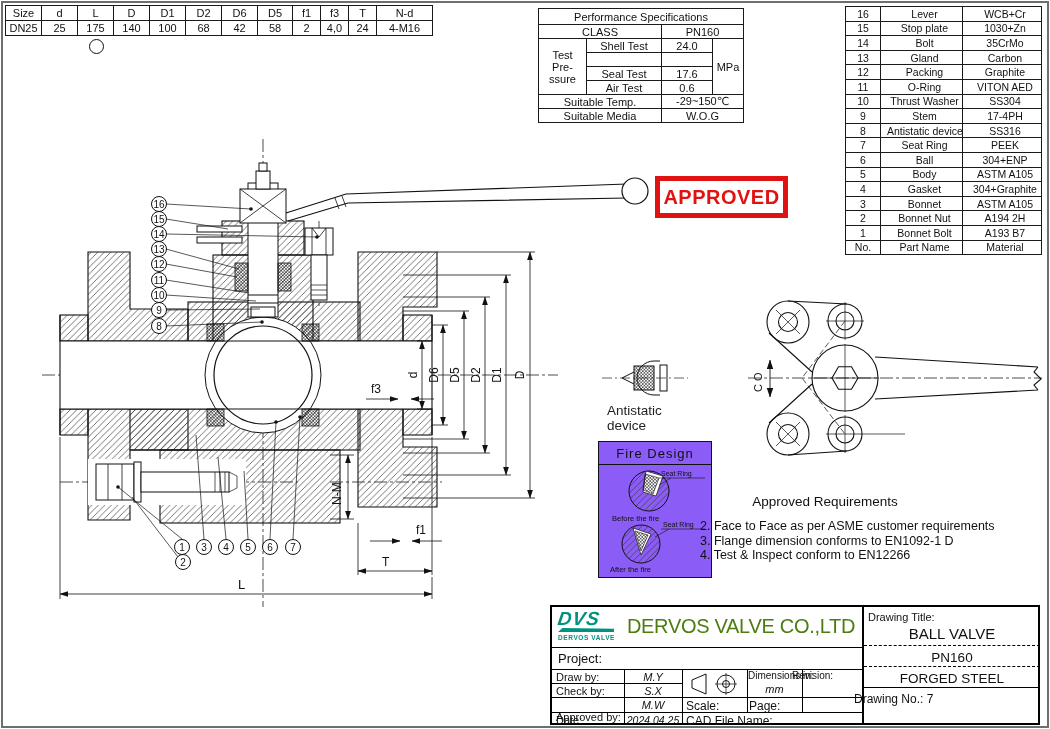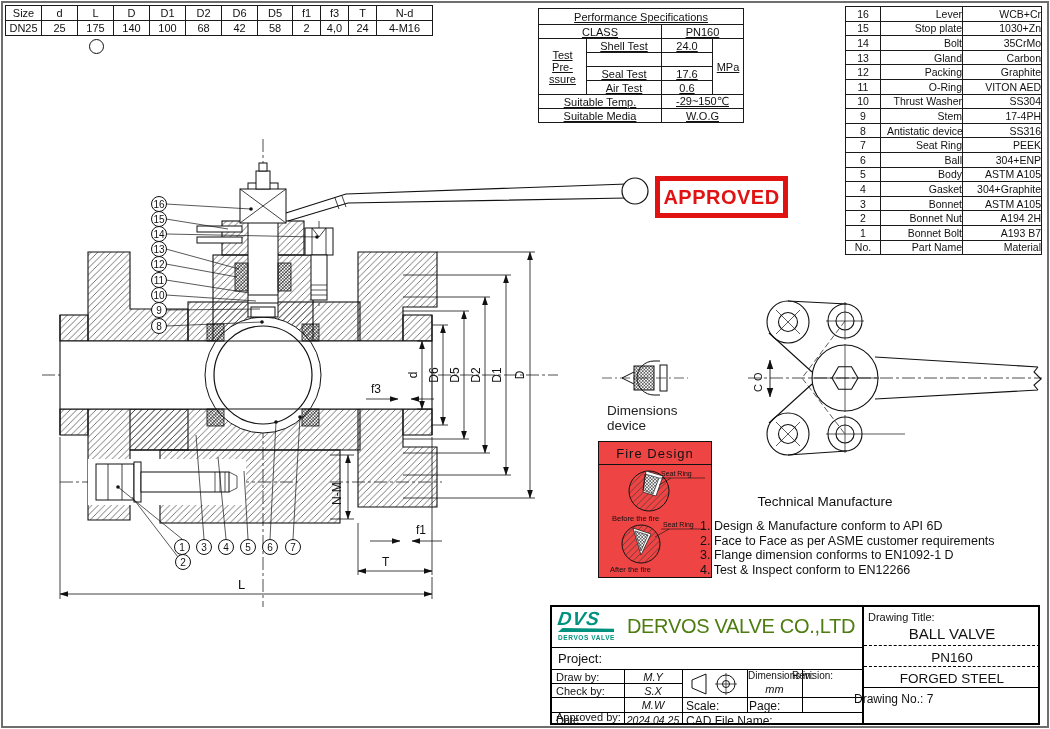--- a/index.html
+++ b/index.html
@@ -6,38 +6,38 @@
   html,body { width:1050px; height:729px; }
   body { position:relative; background:#fff; font-family:"Liberation Sans","DejaVu Sans",sans-serif; color:#111; overflow:hidden; }
   .page-border { position:absolute; inset:1px; border:2px solid #6e6e6e; pointer-events:none; }
   .abs { position:absolute; }
   table { border-collapse:collapse; table-layout:fixed; }
   td { border:1px solid #1a1a1a; font-size:11px; text-align:center; padding:0; overflow:hidden; white-space:nowrap; }
   
   .dimtab { left:5px; top:5px; width:427px; }
   .dimtab td { height:15px; }
   
-  .perftab { left:538px; top:8px; width:205px;text-decoration:underline; }
+  .perftab { left:538px; top:8px; width:205px; }
   .perftab td { height:14px; font-size:11px; }
   .perftab .tl3 span { display:block; line-height:12px; }
   
   .partstab { left:845px; top:6px; width:196px; }
   .partstab td { height:14.6px; font-size:10.5px; }
-  .partstab td.l { text-align:right; padding-left:6px; }
+  .partstab td.l { text-align:center; padding-left:6px; }
   .small-circle { left:89px; top:39px; width:15px; height:15px; border:1.3px solid #111; border-radius:50%; }
   
   .stamp { left:655px; top:176px; width:133px; height:42px; border:5px solid #e11212; color:#e11212;
            display:flex; align-items:center; justify-content:center; font-weight:800; font-size:20px; letter-spacing:.5px; background:#fff; }
   
   .tech-title { left:700px; top:494px; width:250px; text-align:center; font-size:13.5px; color:#111; }
   .tech-items { left:700px; top:519px; width:345px; font-size:12.5px; line-height:14.6px; color:#111; }
   
   .anti-label { left:607px; top:403px; font-size:13.5px; line-height:15px; color:#222; }
   
-  .firebox { left:598px; top:441px; width:114px; height:137px; border:1.5px solid #111; background:#ef4444; }
+  .firebox { left:598px; top:441px; width:114px; height:137px; border:1.5px solid #111; background:#8b5cf6; }
   .firebox .fd-title { height:23px; border-bottom:1.5px solid #111; display:flex; align-items:center; justify-content:center; font-size:13px; letter-spacing:1px; }
   
   .tb { left:550px; top:605px; width:490px; height:120px; border:2px solid #000; background:#fff; }
   .tb .line { position:absolute; background:#000; }
   .tb .lbl { position:absolute; font-size:11px; white-space:nowrap; }
   .tb .val { position:absolute; font-size:11px; text-align:center; white-space:nowrap;font-style:italic; }
   .dvs { font-style:italic; font-weight:900; font-size:19px; color:#00927e; letter-spacing:1px; transform:skewX(-8deg); line-height:17px; }
   .dvs-swoosh { width:56px; height:4px; background:#00927e; clip-path:polygon(0 100%,8% 0,100% 20%,100% 100%); margin-top:1px; }
   .dvs-sub { font-size:6.5px; font-weight:bold; color:#00927e; letter-spacing:.6px; margin-top:2px; }
   .company { position:absolute; left:72px; top:8px; width:234px; text-align:center; font-size:20px; letter-spacing:-.3px; color:#4d7c0f; }
@@ -449,21 +449,21 @@
       <path d="M4,26 H90"></path>
     </g>
   <g stroke="#111" stroke-width="1" fill="none">
     <path d="M56,9 A17,17 0 0,0 56,43 M56,9 H62 M56,43 H62"></path>
     <rect x="62" y="13" width="7" height="26"></rect>
     <rect x="36" y="14" width="20" height="24" fill="url(#xh)"></rect>
     <path d="M36,20 L24,26 L36,32"></path>
   </g>
 </svg>
 <div class="abs anti-label">
-  <div>Dimensions</div>
+  <div>Antistatic</div>
   <div>device</div>
 </div>
 
 <div class="abs firebox">
   <div class="fd-title">Fire Design</div>
   <svg width="112" height="112" viewBox="0 0 112 112">
     <circle cx="50" cy="26" r="20" fill="url(#hat)" stroke="#111" stroke-width="1"></circle>
     <polygon points="47,6 64,11 57,31 44,27" fill="#fff" stroke="#111" stroke-width=".7"></polygon>
     <polygon points="46,9 60,13 54,29 44,25" fill="url(#xh)" stroke="#111" stroke-width=".6"></polygon>
     <text x="62" y="11" font-size="7" fill="#111">Seat Ring</text>
@@ -471,23 +471,22 @@
     <text x="13" y="56" font-size="7.5" font-family="'DejaVu Sans Mono',monospace" fill="#111">Before the fire</text>
     <circle cx="42" cy="79" r="19" fill="url(#hat)" stroke="#111" stroke-width="1"></circle>
     <polygon points="34,63 52,69 42,90" fill="#fff" stroke="#111" stroke-width=".7"></polygon>
     <polygon points="36,66 49,70 42,86" fill="url(#xh)" stroke="#111" stroke-width=".6"></polygon>
     <text x="64" y="62" font-size="7" fill="#111">Seat Ring</text>
     <path d="M62,64 H106 M70,64 L56,72" stroke="#111" stroke-width=".6" fill="none"></path>
     <text x="11" y="107" font-size="7.5" font-family="'DejaVu Sans Mono',monospace" fill="#111">After the fire</text>
   </svg>
 </div>
 
-<div class="abs tech-title">Technical Manufacture</div>
+<div class="abs tech-title">Approved Requirements</div>
 <div class="abs tech-items">
-  <div>1. Design &amp; Manufacture conform to API 6D</div>
   <div>2. Face to Face as per ASME customer requirements</div>
   <div>3. Flange dimension conforms to EN1092-1 D</div>
   <div>4. Test &amp; Inspect  conform to EN12266</div>
 </div>
 
 <div class="abs tb">
 
   <div class="line" style="left:310px;top:0;width:1.6px;height:116px"></div>
   <div class="line" style="left:0;top:40px;width:310px;height:1.4px"></div>
   <div class="line" style="left:0;top:62px;width:310px;height:1.4px"></div>

